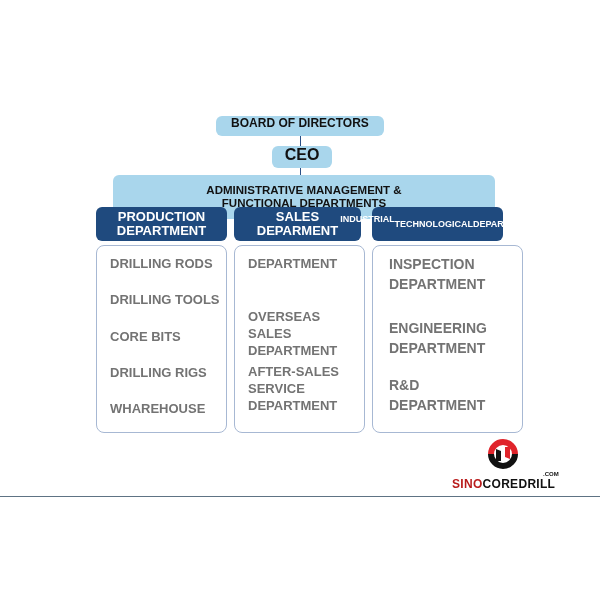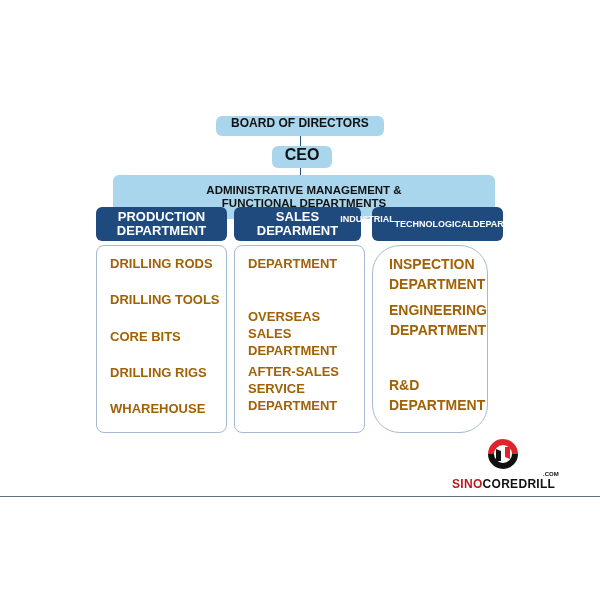--- a/index.html
+++ b/index.html
@@ -2,21 +2,21 @@
 <html><head>
 <meta charset="utf-8">
 <style>
   html,body{margin:0;padding:0;background:#ffffff;}
   body{width:600px;height:600px;position:relative;overflow:hidden;font-family:"Liberation Sans",sans-serif;}
   .abs{position:absolute;box-sizing:border-box;}
   .light{background:#a9d6ec;border-radius:6px;color:#111;font-weight:bold;text-align:center;display:flex;justify-content:center;}
   .dark{background:#1f4a7e;border-radius:6px;color:#ffffff;font-weight:bold;text-align:center;display:flex;align-items:center;justify-content:center;line-height:1.05;}
   .vline{position:absolute;width:1px;background:#2a4f86;}
   .card{border:1px solid #a7b8d3;border-radius:8px;background:#fff;}
-  .item{position:absolute;font-weight:bold;color:#a16207;font-size:13px;line-height:17px;left:13px;}
+  .item{position:absolute;font-weight:bold;color:#737373;font-size:13px;line-height:17px;left:13px;}
   .item3{font-size:14px;line-height:20px;left:16px;}
 </style>
 </head>
 <body>
 
 <div class="vline" style="left:300px;top:136px;height:10px;"></div>
 <div class="vline" style="left:300px;top:168px;height:8px;"></div>
 <div class="vline" style="left:161px;top:202px;height:6px;"></div>
 <div class="vline" style="left:299px;top:202px;height:6px;"></div>
 <div class="vline" style="left:437px;top:202px;height:6px;"></div>
@@ -64,26 +64,26 @@
     <div>OVERSEAS SALES</div>
     <div>DEPARTMENT</div>
   </div>
   <div class="item" style="top:117px;">
     <div>AFTER-SALES</div>
     <div>SERVICE</div>
     <div>DEPARTMENT</div>
   </div>
 </div>
 
-<div class="abs card" style="left:372px;top:245px;width:116px;height:188px;border-radius:28px;">
+<div class="abs card" style="left:372px;top:245px;width:151px;height:188px;">
   <div class="item item3" style="top:8px;">
     <div>INSPECTION</div>
     <div>DEPARTMENT</div>
   </div>
-  <div class="item item3" style="top:54px;text-align:center;">
+  <div class="item item3" style="top:72px;">
     <div>ENGINEERING</div>
     <div>DEPARTMENT</div>
   </div>
   <div class="item item3" style="top:129px;">
     <div>R&amp;D</div>
     <div>DEPARTMENT</div>
   </div>
 </div>
 
 <div class="abs" style="left:450px;top:437px;width:120px;height:54px;">

